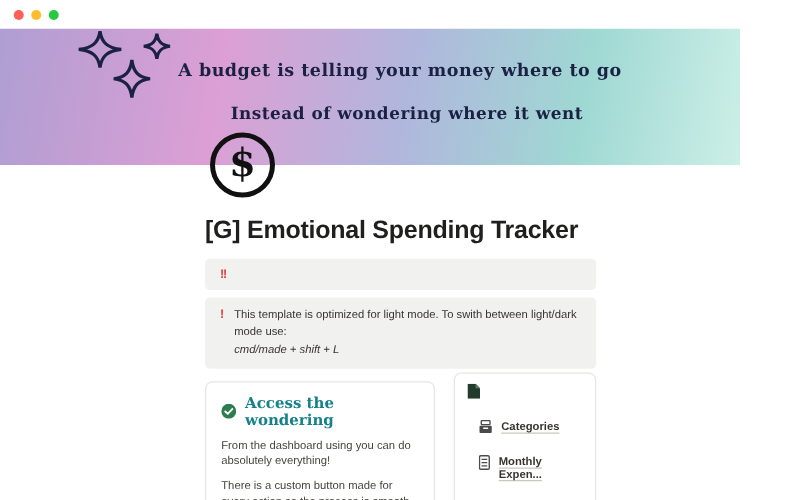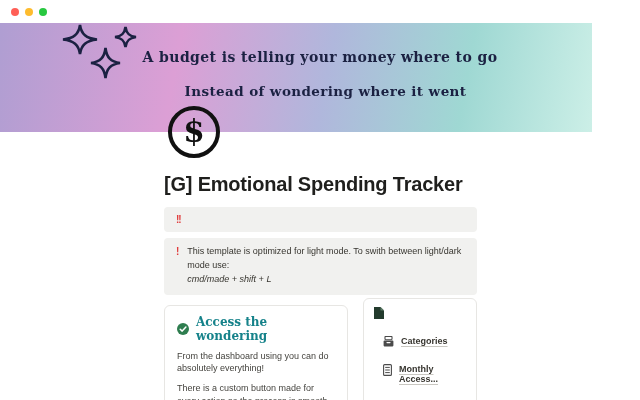--- a/index.html
+++ b/index.html
@@ -171,20 +171,20 @@
 
         <div class="page-item">
           <span class="icon">
             <svg width="9" height="12" viewBox="0 0 9 12">
               <rect x="0.6" y="0.6" width="7.8" height="10.8" rx="1" fill="none" stroke="#4a4a4a" stroke-width="1.1"></rect>
               <line x1="2.2" y1="3.4" x2="6.8" y2="3.4" stroke="#4a4a4a" stroke-width="1"></line>
               <line x1="2.2" y1="6" x2="6.8" y2="6" stroke="#4a4a4a" stroke-width="1"></line>
               <line x1="2.2" y1="8.6" x2="6.8" y2="8.6" stroke="#4a4a4a" stroke-width="1"></line>
             </svg>
           </span>
-          <span class="label">Monthly Access...</span>
+          <span class="label">Monthly Expen...</span>
         </div>
 
       </div>
     </div>
 
   </div>
 </div>
 
 </body></html>

